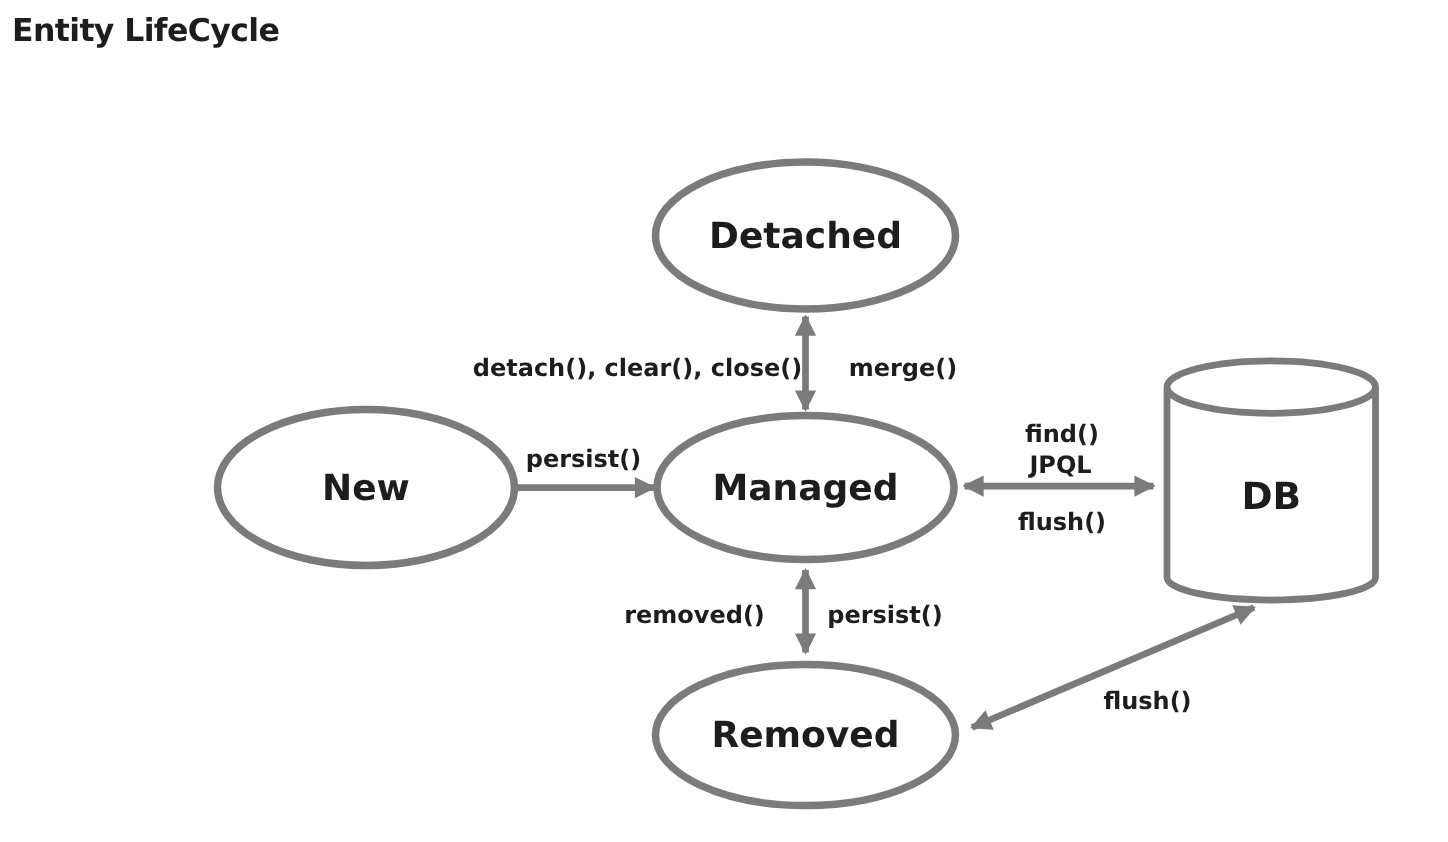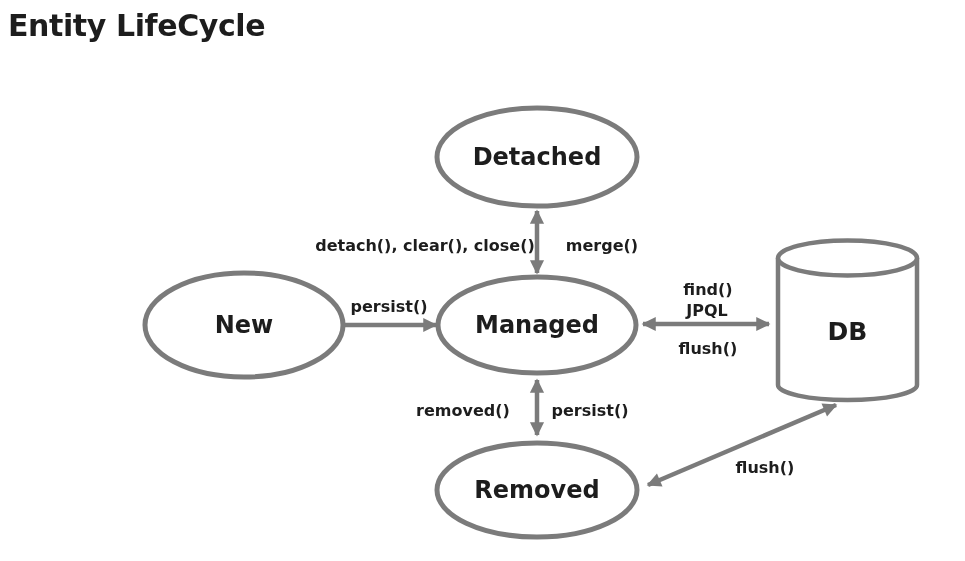--- a/index.html
+++ b/index.html
@@ -8,21 +8,21 @@
     background: var(--bg, #ffffff);
     font-family: "DejaVu Sans", "Liberation Sans", sans-serif;
     position: relative;
     overflow: hidden;
   }
   .stage { position: absolute; inset: 0; width: 965px; height: 561px; }
   .page-title {
     position: absolute;
     left: 8px;
     top: 8px;
-    font-size: 30px;
+    font-size: 21px;
     font-weight: 800;
     letter-spacing: -0.4px;
     color: var(--ink, #1d1d1d);
   }
   svg.diagram { position: absolute; left: 0; top: 0; width: 965px; height: 561px; }
   .shape {
     fill: #ffffff;
     stroke: var(--stroke, #7b7b7b);
     stroke-width: 5;
   }

